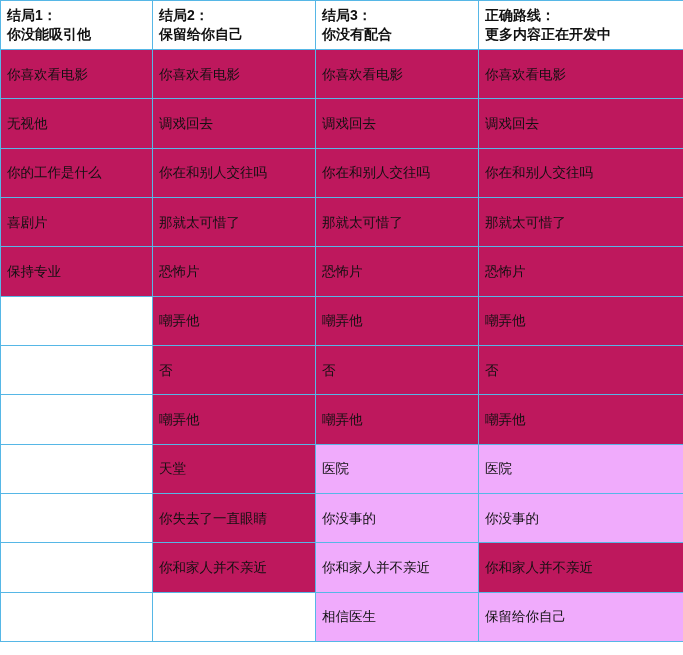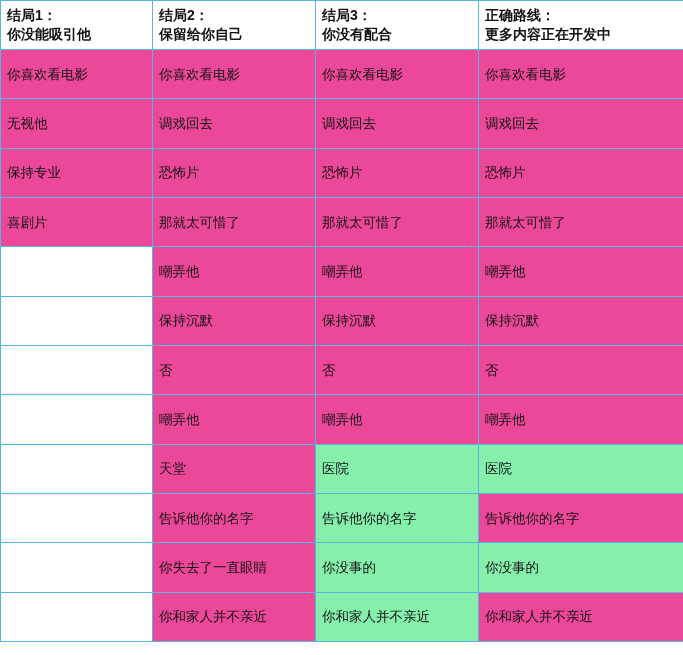--- a/index.html
+++ b/index.html
@@ -49,24 +49,24 @@
     padding-bottom: 5px;
     white-space: normal;
   }
   table.route-table thead th .hdr-line {
     display: block;
   }
   td.cell-empty {
     background: #ffffff;
   }
   td.cell-hl {
-    background: #86efac;
+    background: #f0abfc;
   }
   td.cell-plain {
-    background: #ec4899;
+    background: #be185d;
   }
 </style>
 </head>
 <body>
 
 <table class="route-table">
   <colgroup>
     <col class="c0">
       <col class="c1">
       <col class="c2">
@@ -99,42 +99,42 @@
         <td class="cell-plain">你喜欢看电影</td>
         <td class="cell-plain">你喜欢看电影</td>
       </tr>
       <tr>
         <td class="cell-plain">无视他</td>
         <td class="cell-plain">调戏回去</td>
         <td class="cell-plain">调戏回去</td>
         <td class="cell-plain">调戏回去</td>
       </tr>
       <tr>
-        <td class="cell-plain">保持专业</td>
-        <td class="cell-plain">恐怖片</td>
-        <td class="cell-plain">恐怖片</td>
-        <td class="cell-plain">恐怖片</td>
+        <td class="cell-plain">你的工作是什么</td>
+        <td class="cell-plain">你在和别人交往吗</td>
+        <td class="cell-plain">你在和别人交往吗</td>
+        <td class="cell-plain">你在和别人交往吗</td>
       </tr>
       <tr>
         <td class="cell-plain">喜剧片</td>
         <td class="cell-plain">那就太可惜了</td>
         <td class="cell-plain">那就太可惜了</td>
         <td class="cell-plain">那就太可惜了</td>
       </tr>
       <tr>
+        <td class="cell-plain">保持专业</td>
+        <td class="cell-plain">恐怖片</td>
+        <td class="cell-plain">恐怖片</td>
+        <td class="cell-plain">恐怖片</td>
+      </tr>
+      <tr>
         <td class="cell-empty"></td>
         <td class="cell-plain">嘲弄他</td>
         <td class="cell-plain">嘲弄他</td>
         <td class="cell-plain">嘲弄他</td>
-      </tr>
-      <tr>
-        <td class="cell-empty"></td>
-        <td class="cell-plain">保持沉默</td>
-        <td class="cell-plain">保持沉默</td>
-        <td class="cell-plain">保持沉默</td>
       </tr>
       <tr>
         <td class="cell-empty"></td>
         <td class="cell-plain">否</td>
         <td class="cell-plain">否</td>
         <td class="cell-plain">否</td>
       </tr>
       <tr>
         <td class="cell-empty"></td>
         <td class="cell-plain">嘲弄他</td>
@@ -142,30 +142,30 @@
         <td class="cell-plain">嘲弄他</td>
       </tr>
       <tr>
         <td class="cell-empty"></td>
         <td class="cell-plain">天堂</td>
         <td class="cell-hl">医院</td>
         <td class="cell-hl">医院</td>
       </tr>
       <tr>
         <td class="cell-empty"></td>
-        <td class="cell-plain">告诉他你的名字</td>
-        <td class="cell-hl">告诉他你的名字</td>
-        <td class="cell-plain">告诉他你的名字</td>
-      </tr>
-      <tr>
-        <td class="cell-empty"></td>
         <td class="cell-plain">你失去了一直眼睛</td>
         <td class="cell-hl">你没事的</td>
         <td class="cell-hl">你没事的</td>
       </tr>
       <tr>
         <td class="cell-empty"></td>
         <td class="cell-plain">你和家人并不亲近</td>
         <td class="cell-hl">你和家人并不亲近</td>
         <td class="cell-plain">你和家人并不亲近</td>
       </tr>
+      <tr>
+        <td class="cell-empty"></td>
+        <td class="cell-empty"></td>
+        <td class="cell-hl">相信医生</td>
+        <td class="cell-hl">保留给你自己</td>
+      </tr>
     </tbody>
 </table>
 
 </body></html>

